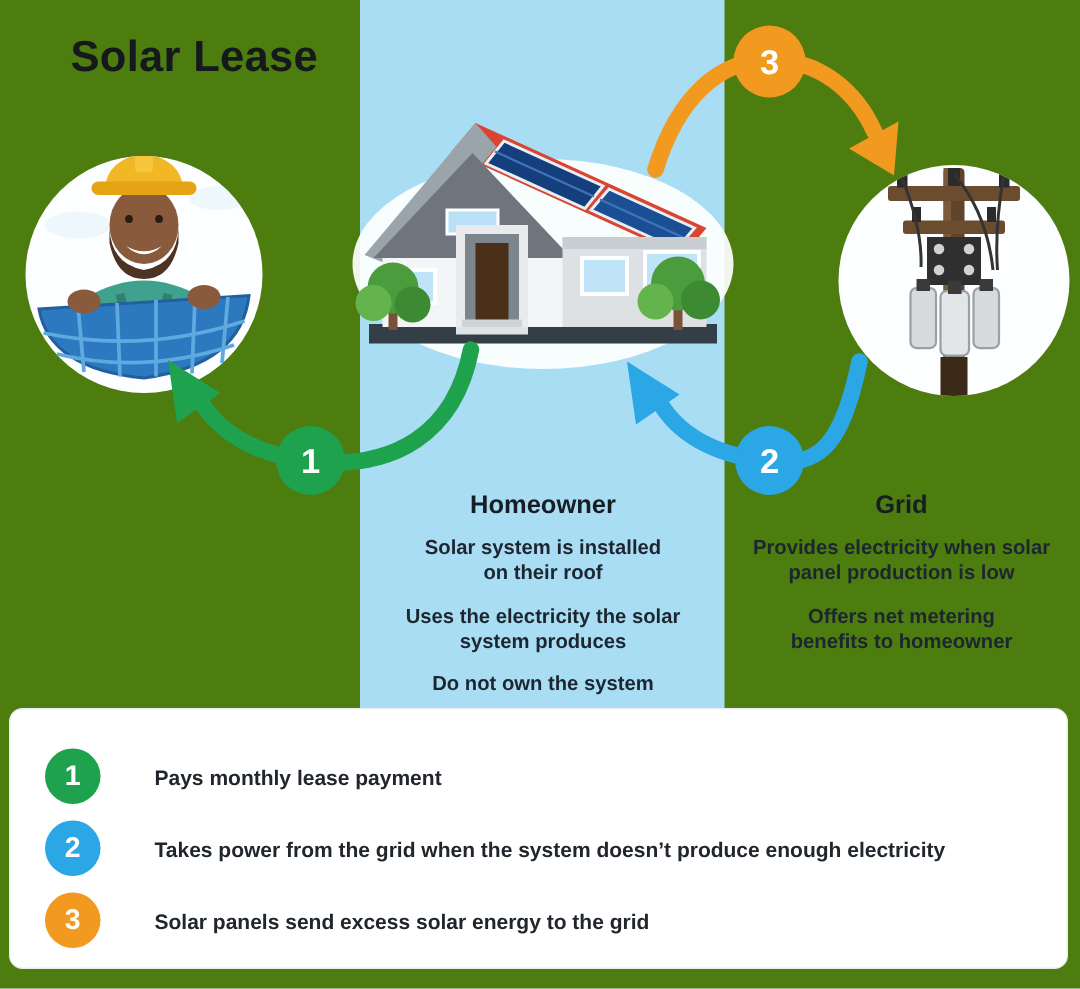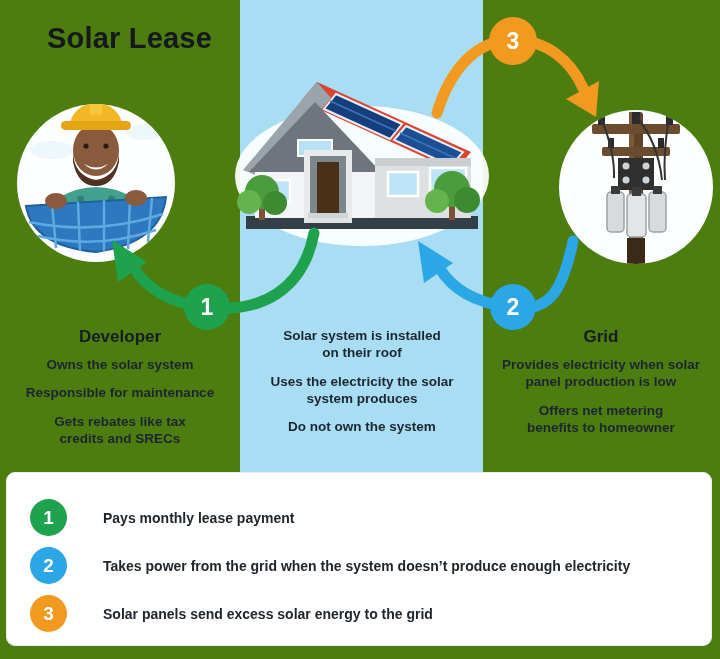--- a/index.html
+++ b/index.html
@@ -182,28 +182,23 @@
     </g>
 
     <g>
       <path d="M437,113 C 452,64 480,40 513,40 C 547,40 571,61 583,88" fill="none" stroke="#f2991f" stroke-width="11" stroke-linecap="round"></path>
       <polygon points="596,117 599,81 566,99" fill="#f2991f"></polygon>
       <circle cx="513" cy="41" r="24" fill="#f2991f"></circle>
       <text class="num" x="513" y="49" font-size="23" text-anchor="middle">3</text>
     </g>
   </svg>
 
-  <div class="col col-dev">
-    <h2>Developer</h2>
-    <div class="pt">Owns the solar system</div>
-    <div class="pt">Responsible for maintenance</div>
-    <div class="pt" style="max-width:175px">Gets rebates like tax credits and SRECs</div>
-  </div>
 
   <div class="col col-home">
+    <h2>Homeowner</h2>
     <div class="pt" style="max-width:175px">Solar system is installed on their roof</div>
     <div class="pt" style="max-width:185px">Uses the electricity the solar system produces</div>
     <div class="pt">Do not own the system</div>
   </div>
 
   <div class="col col-grid">
     <h2>Grid</h2>
     <div class="pt" style="max-width:220px">Provides electricity when solar panel production is low</div>
     <div class="pt" style="max-width:175px">Offers net metering benefits to homeowner</div>
   </div>

